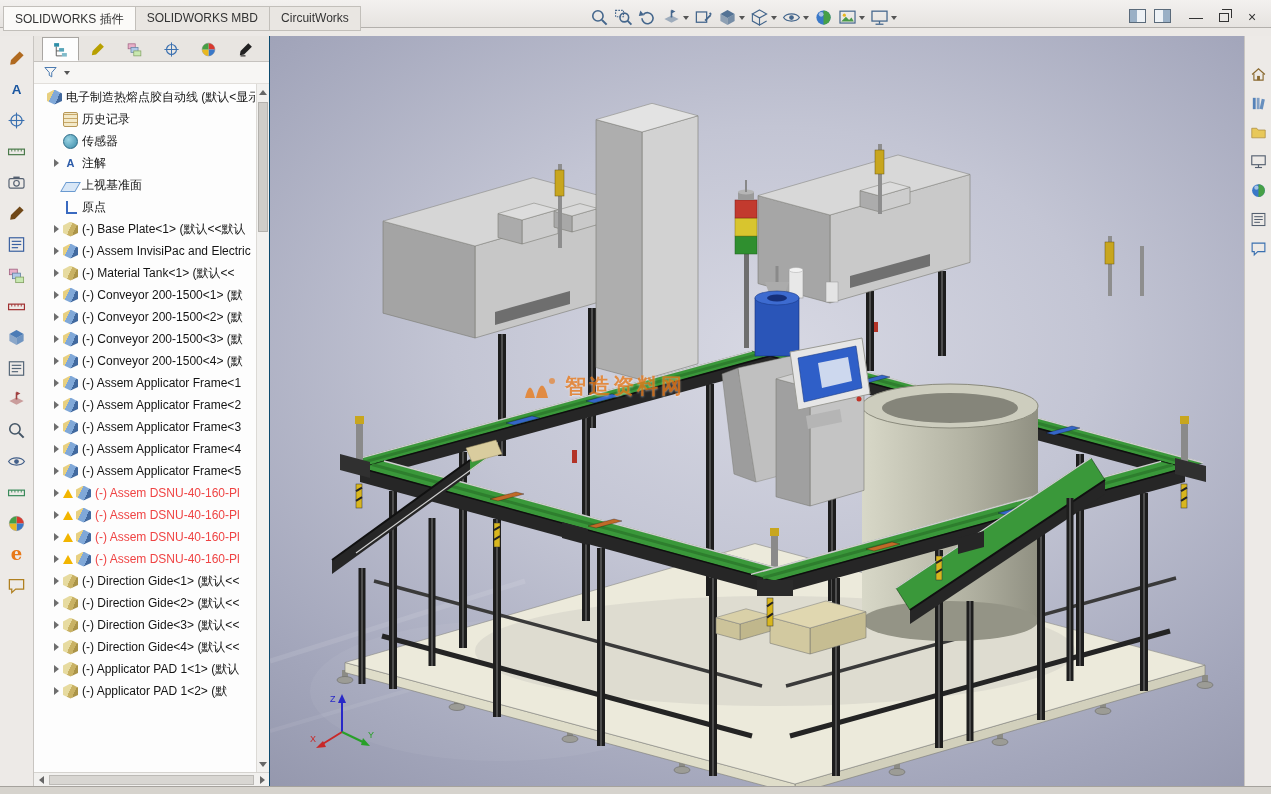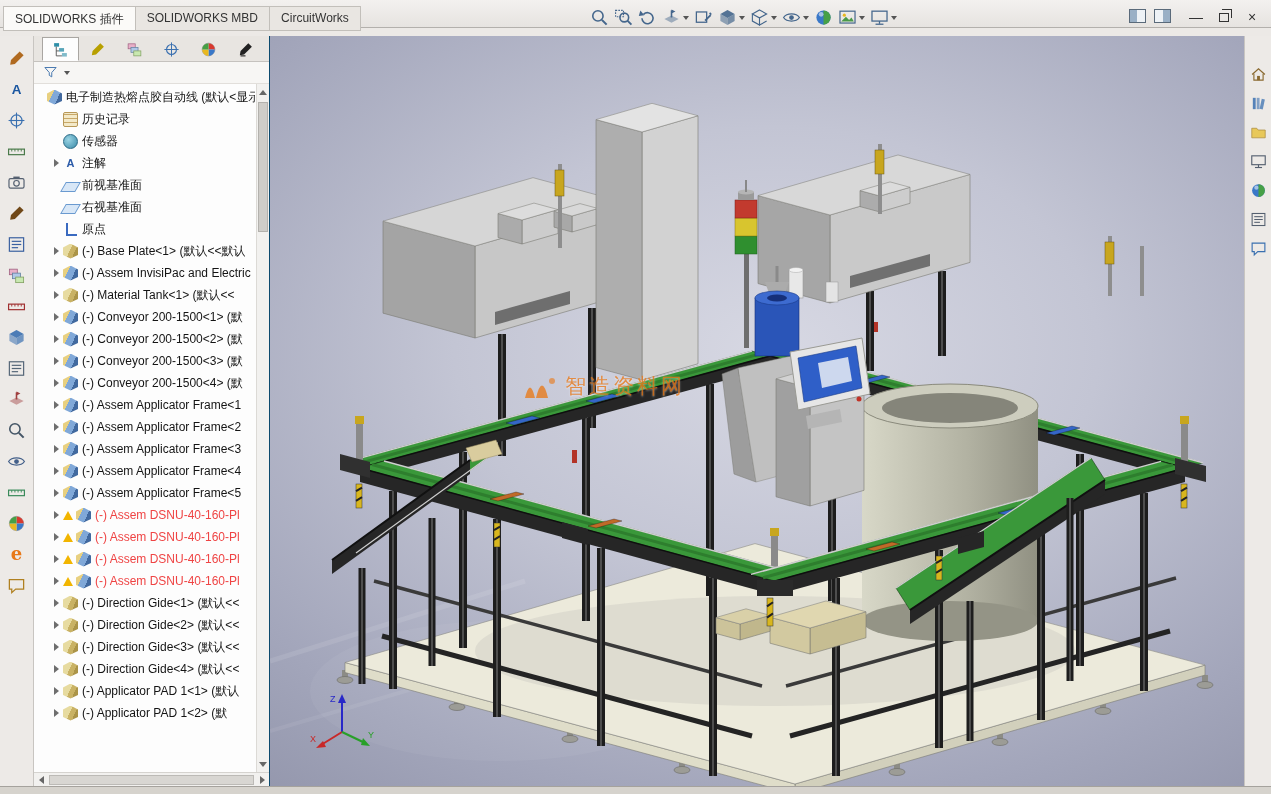--- a/index.html
+++ b/index.html
@@ -59,21 +59,21 @@
 .tri-dn{width:0;height:0;border-top:5px solid #666;border-left:4px solid transparent;border-right:4px solid transparent}
 .tri-lf{width:0;height:0;border-right:5px solid #666;border-top:4px solid transparent;border-bottom:4px solid transparent}
 .tri-rt{width:0;height:0;border-left:5px solid #666;border-top:4px solid transparent;border-bottom:4px solid transparent}
 .hscroll{flex:0 0 14px;background:#f2f1ef;border-top:1px solid #d5d3cf;display:flex;align-items:center}
 .harr{width:14px;display:flex;align-items:center;justify-content:center}
 .hthumb{flex:1;height:10px;margin:0 1px;background:#d8d6d2;border:1px solid #bcbab6}
 
 .viewport{position:absolute;left:270px;top:36px;width:974px;height:750px;overflow:hidden;background:radial-gradient(ellipse 920px 640px at 52% 42%,#d7d8e3 0%,#c3c5d4 35%,#a3a6bb 70%,#8b8ea4 100%)}
 #scene{position:absolute;left:0;top:0}
 .watermark{position:absolute;left:254px;top:336px;display:flex;align-items:center;gap:7px;opacity:.8;pointer-events:none}
-.wm-text{font-size:21px;font-weight:normal;color:#e87c1e;letter-spacing:3px;text-shadow:0 1px 2px rgba(255,255,255,.6)}
+.wm-text{font-size:21px;font-weight:bold;color:#e87c1e;letter-spacing:3px;text-shadow:0 1px 2px rgba(255,255,255,.6)}
 .triad{position:absolute;left:38px;top:650px}
 
 .right-strip{position:absolute;right:0;top:36px;width:27px;height:750px;background:#edeae7;border-left:1px solid #c8c5c1;display:flex;flex-direction:column;align-items:center;padding-top:28px;gap:8px;z-index:4}
 .rbtn{width:21px;height:21px;display:flex;align-items:center;justify-content:center}
 .rbtn .ic{width:17px;height:17px}
 
 .bottombar{position:absolute;left:0;top:786px;width:100%;height:8px;background:#d6d3cd;border-top:1px solid #a5a29d;z-index:6}
 </style>
 </head>
 <body>
@@ -431,26 +431,21 @@
           <span class="tlab">传感器</span>
         </div>
         <div class="trow">
           <span class="arr has"></span>
           <span class="tico tico-annot">A</span>
           <span class="tlab">注解</span>
         </div>
         <div class="trow">
           <span class="arr"></span>
           <span class="tico tico-plane"></span>
-          <span class="tlab">前视基准面</span>
-        </div>
-        <div class="trow">
-          <span class="arr"></span>
-          <span class="tico tico-plane"></span>
-          <span class="tlab">右视基准面</span>
+          <span class="tlab">上视基准面</span>
         </div>
         <div class="trow">
           <span class="arr"></span>
           <span class="tico tico-origin"></span>
           <span class="tlab">原点</span>
         </div>
         <div class="trow">
           <span class="arr has"></span>
           <span class="tico tico-part"></span>
           <span class="tlab">(-) Base Plate&lt;1&gt; (默认&lt;&lt;默认</span>

